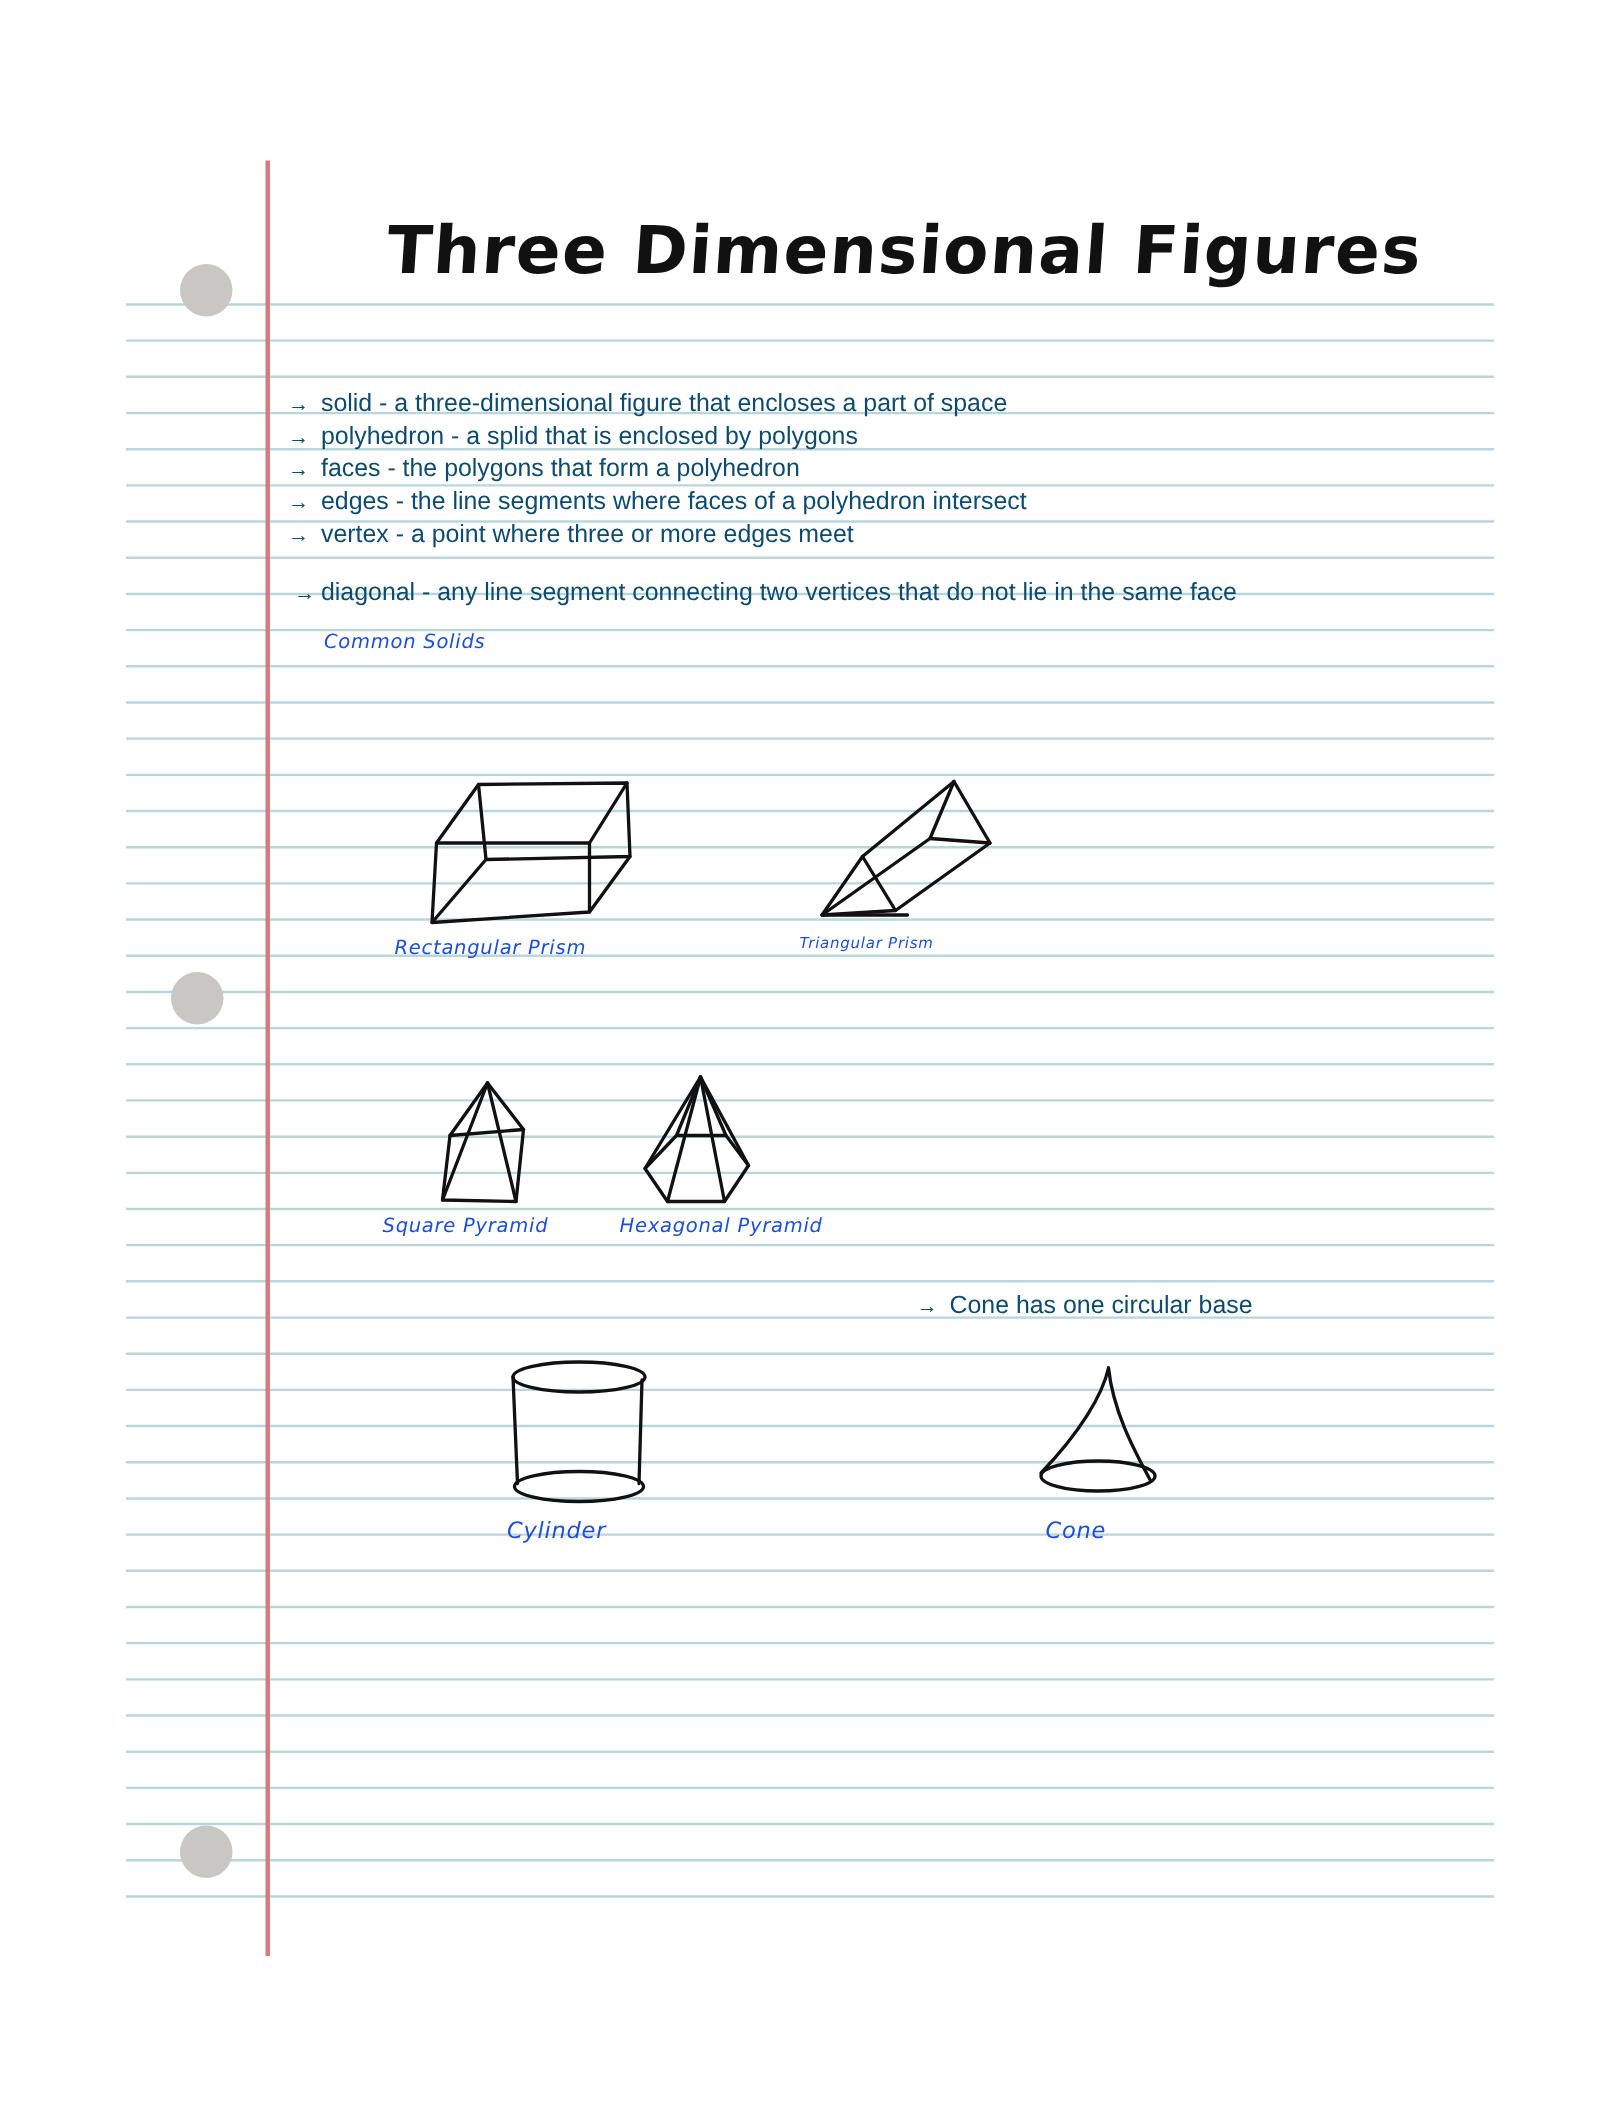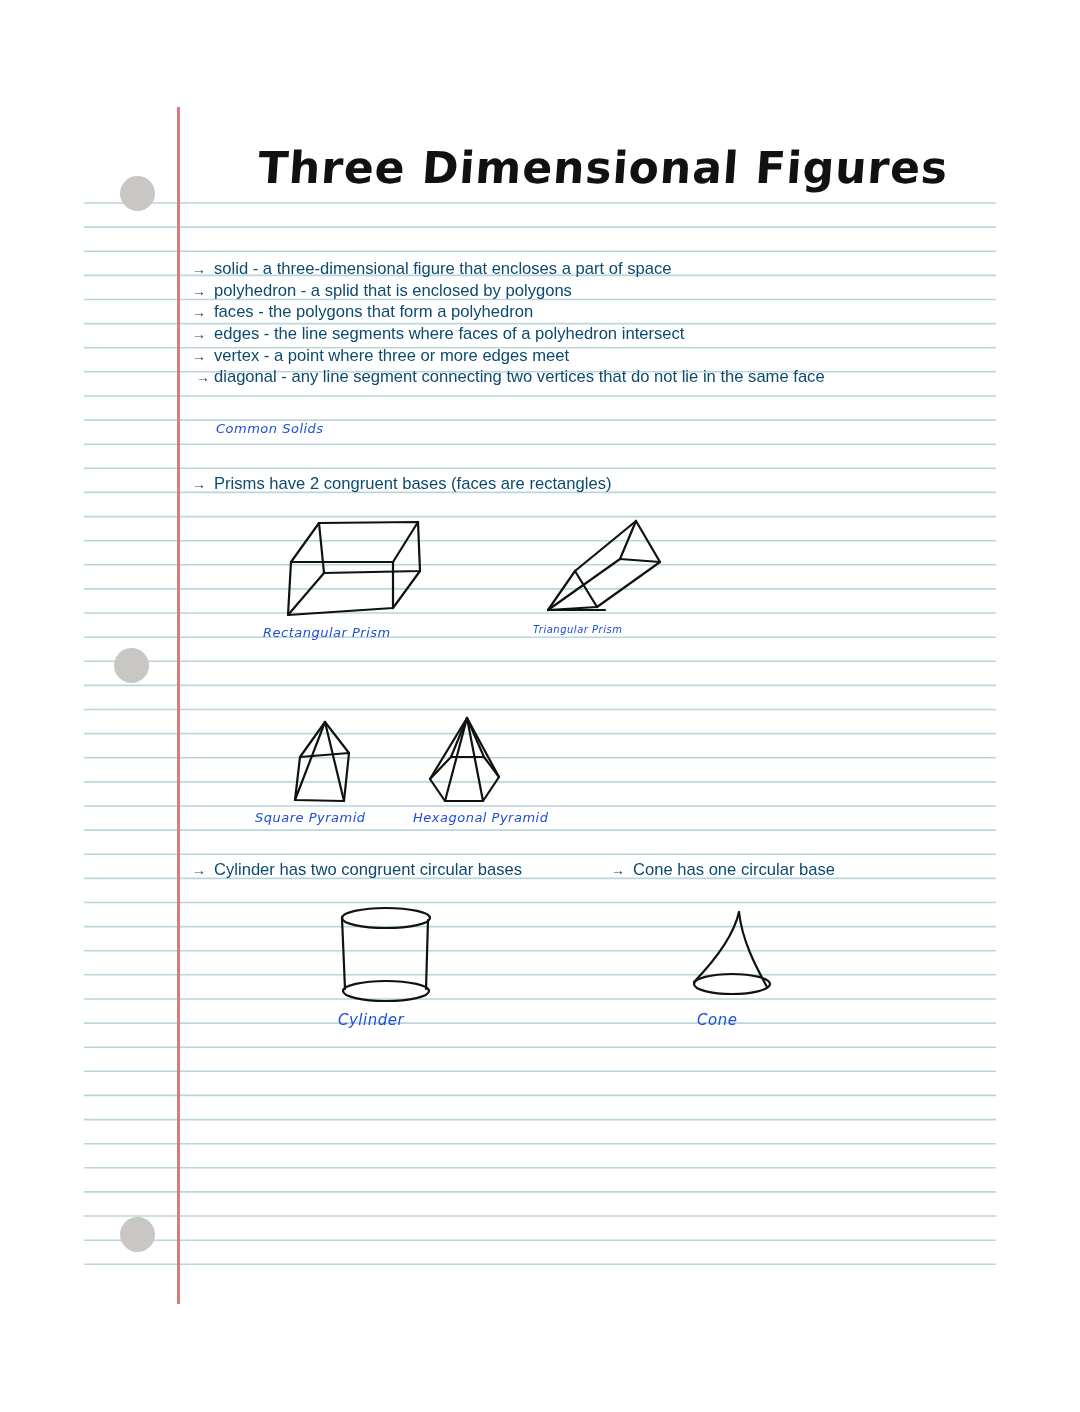--- a/index.html
+++ b/index.html
@@ -102,35 +102,29 @@
     </div>
     <div class="typed" style="top:301px;">
       <span class="arrow">→</span><span>faces - the polygons that form a polyhedron</span>
     </div>
     <div class="typed" style="top:323px;">
       <span class="arrow">→</span><span>edges - the line segments where faces of a polyhedron intersect</span>
     </div>
     <div class="typed" style="top:345px;">
       <span class="arrow">→</span><span>vertex - a point where three or more edges meet</span>
     </div>
-    <div class="typed" style="top:366px;text-align:center;">
+    <div class="typed" style="top:384px;text-align:center;">
       <span class="arrow">→</span><span>diagonal - any line segment connecting two vertices that do not lie in the same face</span>
     </div>
   </div>
 
   <div class="hand small" style="left:216px; top:421px;">Common Solids</div>
 
-  <div class="typed" style="top:473px;">
-    <span class="arrow">→</span><span>Prisms have 2 congruent bases (faces are rectangles)</span>
-  </div>
 
 
-  <div class="typed" style="top:859px;">
-    <span class="arrow">→</span><span>Cylinder has two congruent circular bases</span>
-  </div>
 
   <div class="typed" style="top:859px; left:611px;">
     <span class="arrow">→</span><span>Cone has one circular base</span>
   </div>
 
   <svg class="figures" viewBox="0 0 1080 1412">
     <g>
       <polyline points="319,523 418,522 420,571 324,573 319,523"></polyline>
       <polyline points="291,562 393,562 393,608 288,615 291,562"></polyline>
       <line x1="319" y1="523" x2="291" y2="562"></line>

